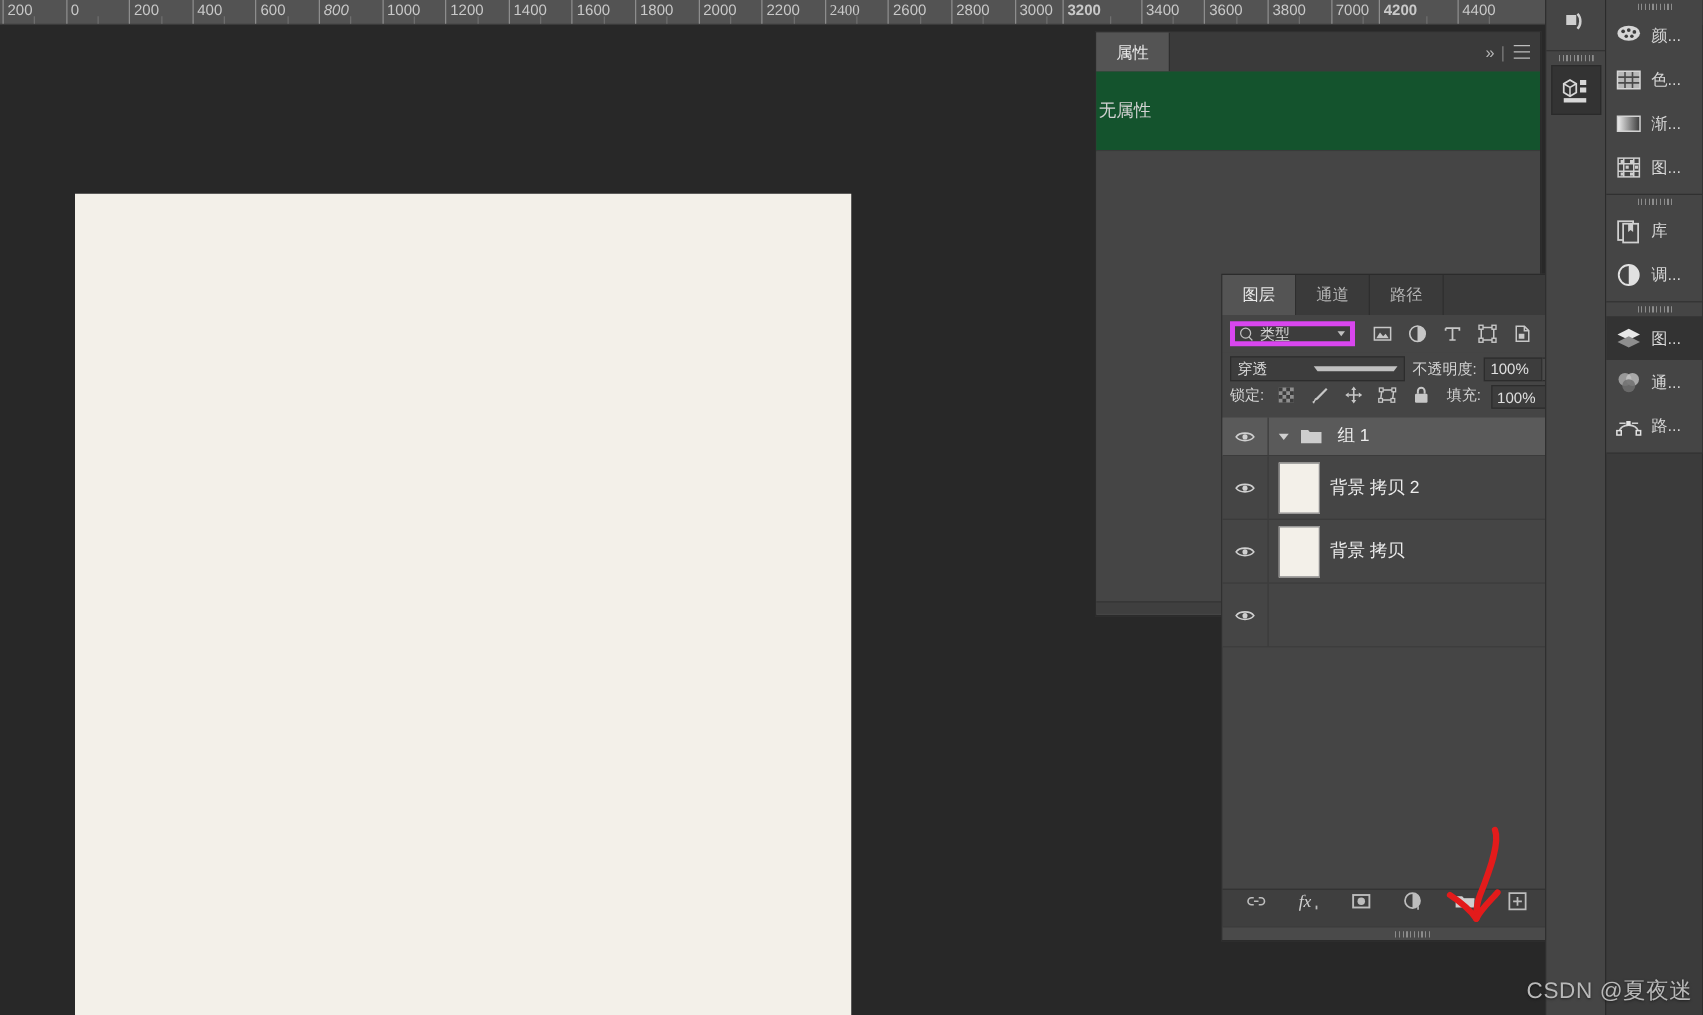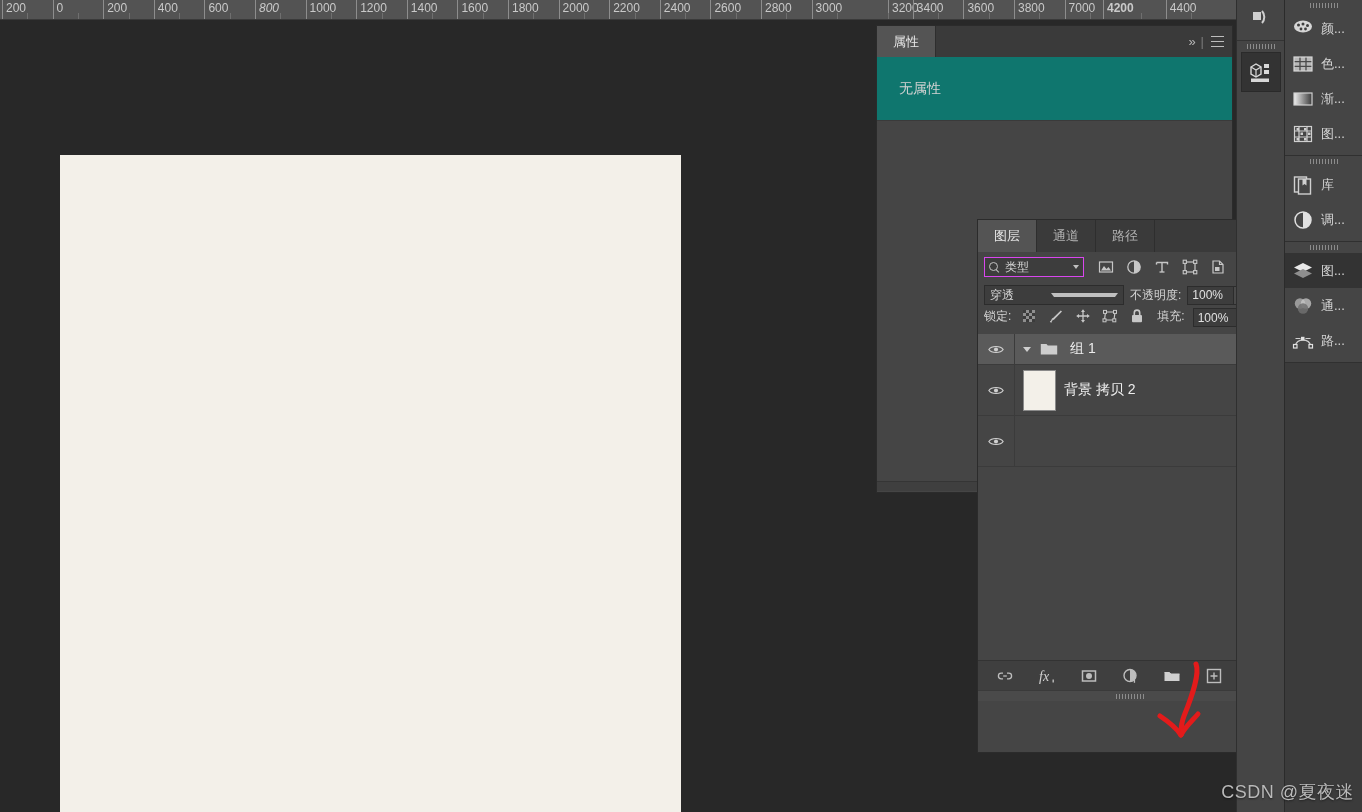--- a/index.html
+++ b/index.html
@@ -87,24 +87,24 @@
   }
   .icon-dblchev { color: #b6b6b6; font-size: 13px; letter-spacing: -2px; }
   .icon-sep { color: #7b7b7b; font-size: 13px; }
   .icon-burger {
     width: 13px; height: 11px;
     display: flex; flex-direction: column; justify-content: space-between;
   }
   .icon-burger i { display: block; height: 1px; background: #bdbdbd; }
   .props-body {
     height: 64px;
-    background: #0f766e;
+    background: #14532d;
     border-bottom: 1px solid #3a3a3a;
     display: flex; align-items: center;
-    padding-left: 22px;
+    padding-left: 2px;
   }
   .props-empty { font-size: 14px; color: #d2d2d2; }
   .props-rest {
     height: 370px;
     background: #454545;
     position: relative;
   }
   .props-footer {
     position: absolute; left: 0; right: 0; bottom: 0;
     height: 10px; background: #3f3f3f;
@@ -116,21 +116,21 @@
   .layers-tabbar { height: 32px; }
   .lp-filter {
     height: 30px; background: #454545;
     display: flex; align-items: center;
     padding: 0 6px; gap: 6px;
   }
   .filter-select {
     display: flex; align-items: center;
     width: 100px; height: 20px;
     background: #3d3d3d;
-    border: 1px solid #d946ef;
+    border: 4px solid #d946ef;
     padding: 0 4px;
     position: relative;
   }
   .mag-icon {
     width: 11px; height: 11px; position: relative; flex: 0 0 11px; margin-right: 5px;
   }
   .mag-icon::before {
     content: ""; position: absolute; left: 0; top: 0;
     width: 7px; height: 7px; border: 1.2px solid #c2c2c2; border-radius: 50%;
   }
@@ -221,21 +221,21 @@
     background: #f3f0e9;
     border: 1px solid #8a8a8a;
   }
   .layer-name { font-size: 14px; color: #ededed; white-space: nowrap; }
   .layer-name.grp { margin-left: 4px; }
   .layers-empty { background: #454545; }
 
   .lp-bottom {
     height: 30px; background: #3f3f3f;
     border-top: 1px solid #333;
-    display: flex; align-items: center; justify-content: center;
+    display: flex; justify-content: center;
     gap: 23px;
     position: relative;
   }
   .bi { color: #bdbdbd; display: block; }
   .lp-grip {
     height: 11px; background: #4a4a4a;
     border-top: 1px solid #3a3a3a;
     display: flex; align-items: center; justify-content: center;
   }
   .grip-dots {
@@ -332,29 +332,29 @@
         <div class="ruler-tick" style="left: 406.8px;">1400</div>
         <div class="ruler-minor" style="left: 432.1px;"></div>
         <div class="ruler-tick" style="left: 457.4px;">1600</div>
         <div class="ruler-minor" style="left: 482.7px;"></div>
         <div class="ruler-tick" style="left: 508px;">1800</div>
         <div class="ruler-minor" style="left: 533.3px;"></div>
         <div class="ruler-tick" style="left: 558.6px;">2000</div>
         <div class="ruler-minor" style="left: 583.9px;"></div>
         <div class="ruler-tick" style="left: 609.2px;">2200</div>
         <div class="ruler-minor" style="left: 634.5px;"></div>
-        <div class="ruler-tick" style="left: 659.8px;">2400</div>
+        <div class="ruler-tick" style="left: 659.8px; font-family: Liberation Serif, serif;">2400</div>
         <div class="ruler-minor" style="left: 685.1px;"></div>
         <div class="ruler-tick" style="left: 710.4px;">2600</div>
         <div class="ruler-minor" style="left: 735.7px;"></div>
         <div class="ruler-tick" style="left: 761px;">2800</div>
         <div class="ruler-minor" style="left: 786.3px;"></div>
         <div class="ruler-tick" style="left: 811.6px;">3000</div>
         <div class="ruler-minor" style="left: 836.9px;"></div>
-        <div class="ruler-tick" style="left: 888px;">3200</div>
+        <div class="ruler-tick" style="left: 850px; font-weight: bold;">3200</div>
         <div class="ruler-minor" style="left: 887.5px;"></div>
         <div class="ruler-tick" style="left: 912.8px;">3400</div>
         <div class="ruler-minor" style="left: 938.1px;"></div>
         <div class="ruler-tick" style="left: 963.4px;">3600</div>
         <div class="ruler-minor" style="left: 988.7px;"></div>
         <div class="ruler-tick" style="left: 1014px;">3800</div>
         <div class="ruler-minor" style="left: 1039.3px;"></div>
         <div class="ruler-tick" style="left: 1064.6px;">7000</div>
         <div class="ruler-minor" style="left: 1089.9px;"></div>
         <div class="ruler-tick" style="left: 1103px; font-weight: bold;">4200</div>
@@ -527,20 +527,32 @@
         <div class="layer-row">
           <div class="eye-cell">
             <svg class="eye-icon" viewBox="0 0 18 12">
               <path d="M1 6 C4 1.5 14 1.5 17 6 C14 10.5 4 10.5 1 6 Z" fill="none" stroke="#d0d0d0" stroke-width="1.4"></path>
               <circle cx="9" cy="6" r="2.3" fill="#d0d0d0"></circle>
             </svg>
           </div>
           <div class="layer-content">
             <div class="thumb" style="background: rgb(243, 240, 233);"></div>
             <span class="layer-name">背景 拷贝 2</span>
+          </div>
+        </div>
+        <div class="layer-row">
+          <div class="eye-cell">
+            <svg class="eye-icon" viewBox="0 0 18 12">
+              <path d="M1 6 C4 1.5 14 1.5 17 6 C14 10.5 4 10.5 1 6 Z" fill="none" stroke="#d0d0d0" stroke-width="1.4"></path>
+              <circle cx="9" cy="6" r="2.3" fill="#d0d0d0"></circle>
+            </svg>
+          </div>
+          <div class="layer-content">
+            <div class="thumb" style="background: rgb(243, 240, 233);"></div>
+            <span class="layer-name">背景 拷贝</span>
           </div>
         </div>
         <div class="layer-row">
           <div class="eye-cell">
             <svg class="eye-icon" viewBox="0 0 18 12">
               <path d="M1 6 C4 1.5 14 1.5 17 6 C14 10.5 4 10.5 1 6 Z" fill="none" stroke="#d0d0d0" stroke-width="1.4"></path>
               <circle cx="9" cy="6" r="2.3" fill="#d0d0d0"></circle>
             </svg>
           </div>
         </div>

